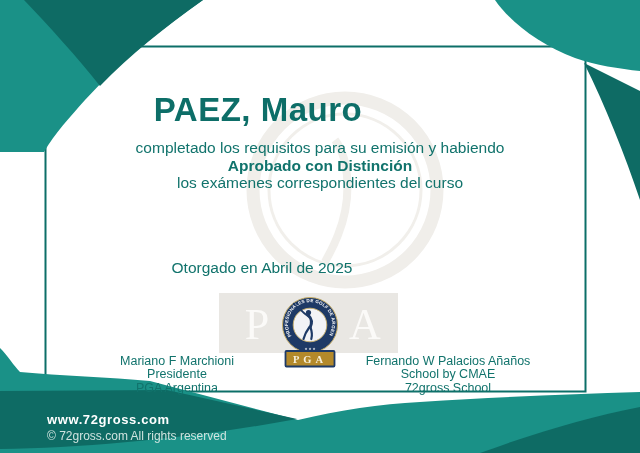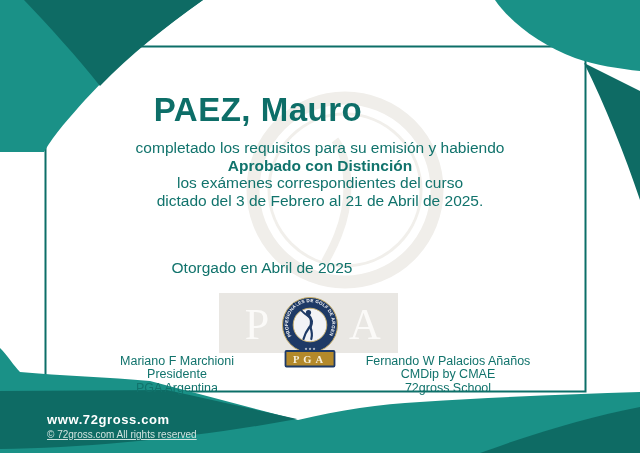--- a/index.html
+++ b/index.html
@@ -13,21 +13,21 @@
          color:#11736c;}
   .bodyblock .b3{font-weight:bold;}
   .bodyblock .b5{font-weight:bold;font-style:italic;}
   .awarded{left:0;top:259px;width:524px;text-align:center;font-size:15.5px;color:#11736c;}
   .sig{width:220px;text-align:center;font-size:12.5px;line-height:13.4px;color:#11736c;z-index:6;margin-top:11px;}
   .sig-left{left:67px;top:344px;}
   .sig-right{left:338px;top:344px;}
   .logo{left:279px;top:294px;width:62px;height:76px;z-index:7;}
   .footer-site{left:47px;top:412px;font-size:13px;font-weight:bold;color:#ffffff;
          letter-spacing:0.6px;z-index:8;}
-  .footer-copy{left:47px;top:429px;font-size:10px;color:#cfe3df;z-index:8;text-decoration:underline;}
+  .footer-copy{left:47px;top:429px;font-size:12px;color:#cfe3df;z-index:8;}
 </style>
 </head>
 <body>
 
 <div class="stage">
 
   <svg class="bg" width="640" height="453" viewBox="0 0 640 453">
 
     <g>
       <circle cx="345" cy="190" r="92" fill="none" stroke="#f0eeea" stroke-width="13"></circle>
@@ -57,33 +57,32 @@
     <path fill="#1a9187" d="M495,0 C510,22 540,45 575,58 C595,65 620,69 640,71 L640,0 Z"></path>
     <path fill="#0e6b64" d="M584,63 L640,91 L640,200 C625,155 605,105 584,63 Z"></path>
   </svg>
 
   <div class="abs title">PAEZ, Mauro</div>
 
   <div class="abs bodyblock">
     <div>completado los requisitos para su emisión y habiendo</div>
     <div class="b3">Aprobado con Distinción</div>
     <div>los exámenes correspondientes del curso</div>
-    <div>dictado del 3 de Febrero al 21 de Abril de 2025.</div>
   </div>
 
   <div class="abs awarded">Otorgado en Abril de 2025</div>
 
   <div class="abs sig sig-left">
     <div>Mariano F Marchioni</div>
     <div>Presidente</div>
     <div>PGA Argentina</div>
   </div>
   <div class="abs sig sig-right">
     <div>Fernando W Palacios Añaños</div>
-    <div>CMDip by CMAE</div>
+    <div>School by CMAE</div>
     <div>72gross School</div>
   </div>
 
   <svg class="abs logo" viewBox="0 0 62 76">
     <defs>
       <path id="ringpath" d="M 12.5,42 A 22 22 0 1 1 49.5,42"></path>
     </defs>
     <circle cx="31" cy="31" r="27.5" fill="#1e3a66" stroke="#c9b06a" stroke-width="1"></circle>
     <circle cx="31" cy="31" r="16.8" fill="#f2f3f6" stroke="#c9b06a" stroke-width="0.9"></circle>
     <text font-family="Liberation Sans, sans-serif" font-size="4.6" font-weight="bold" fill="#ffffff" letter-spacing="0.2">

